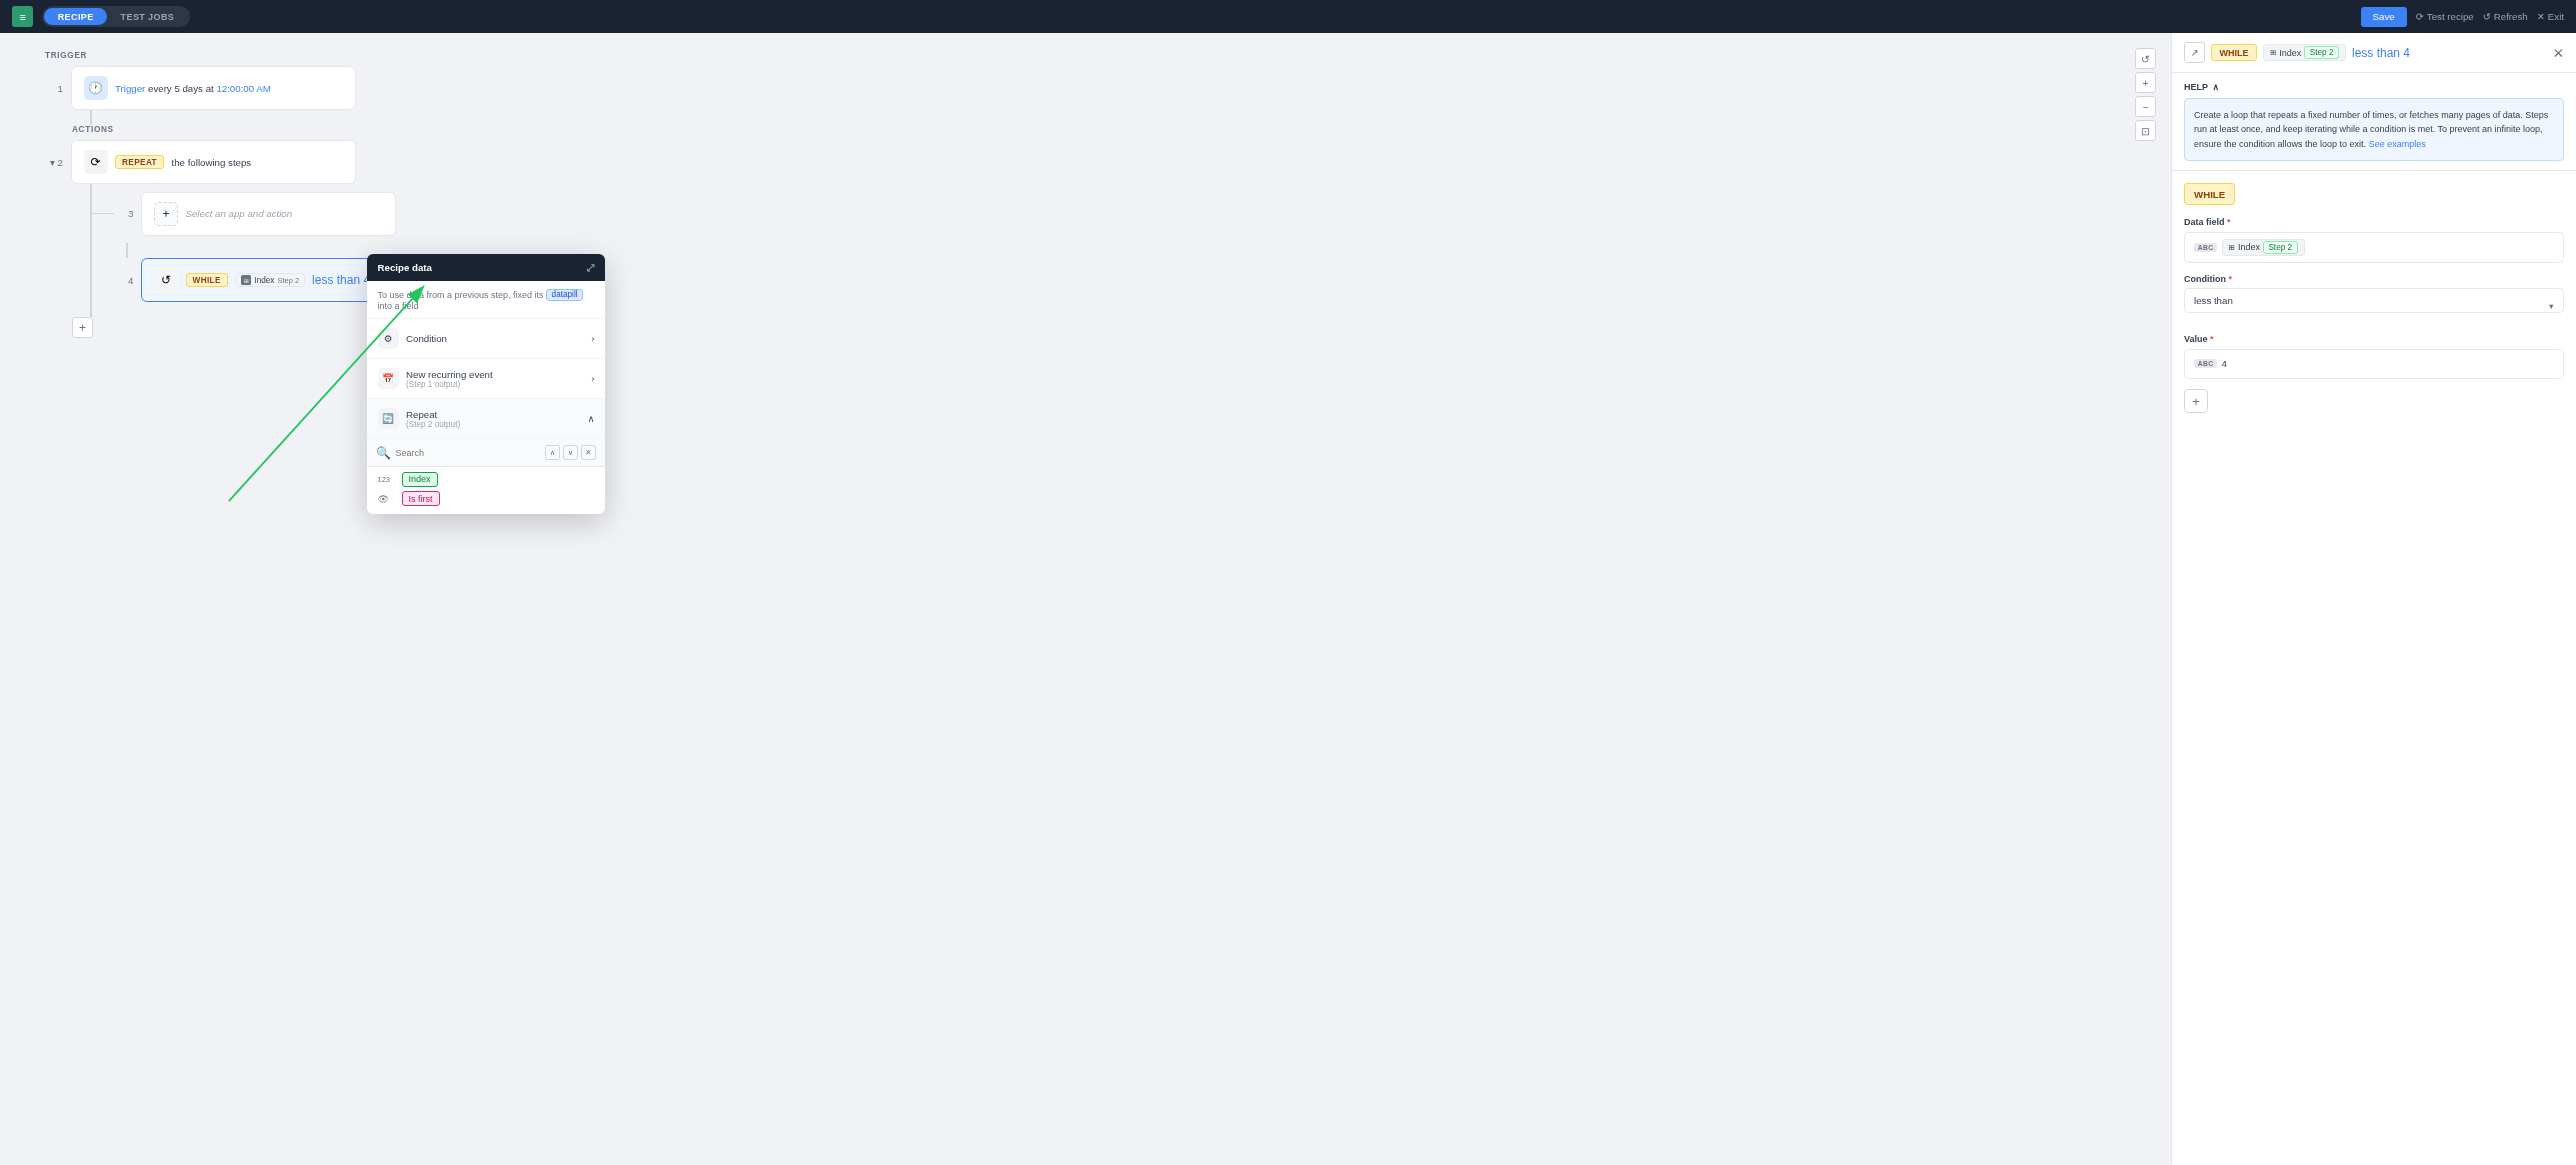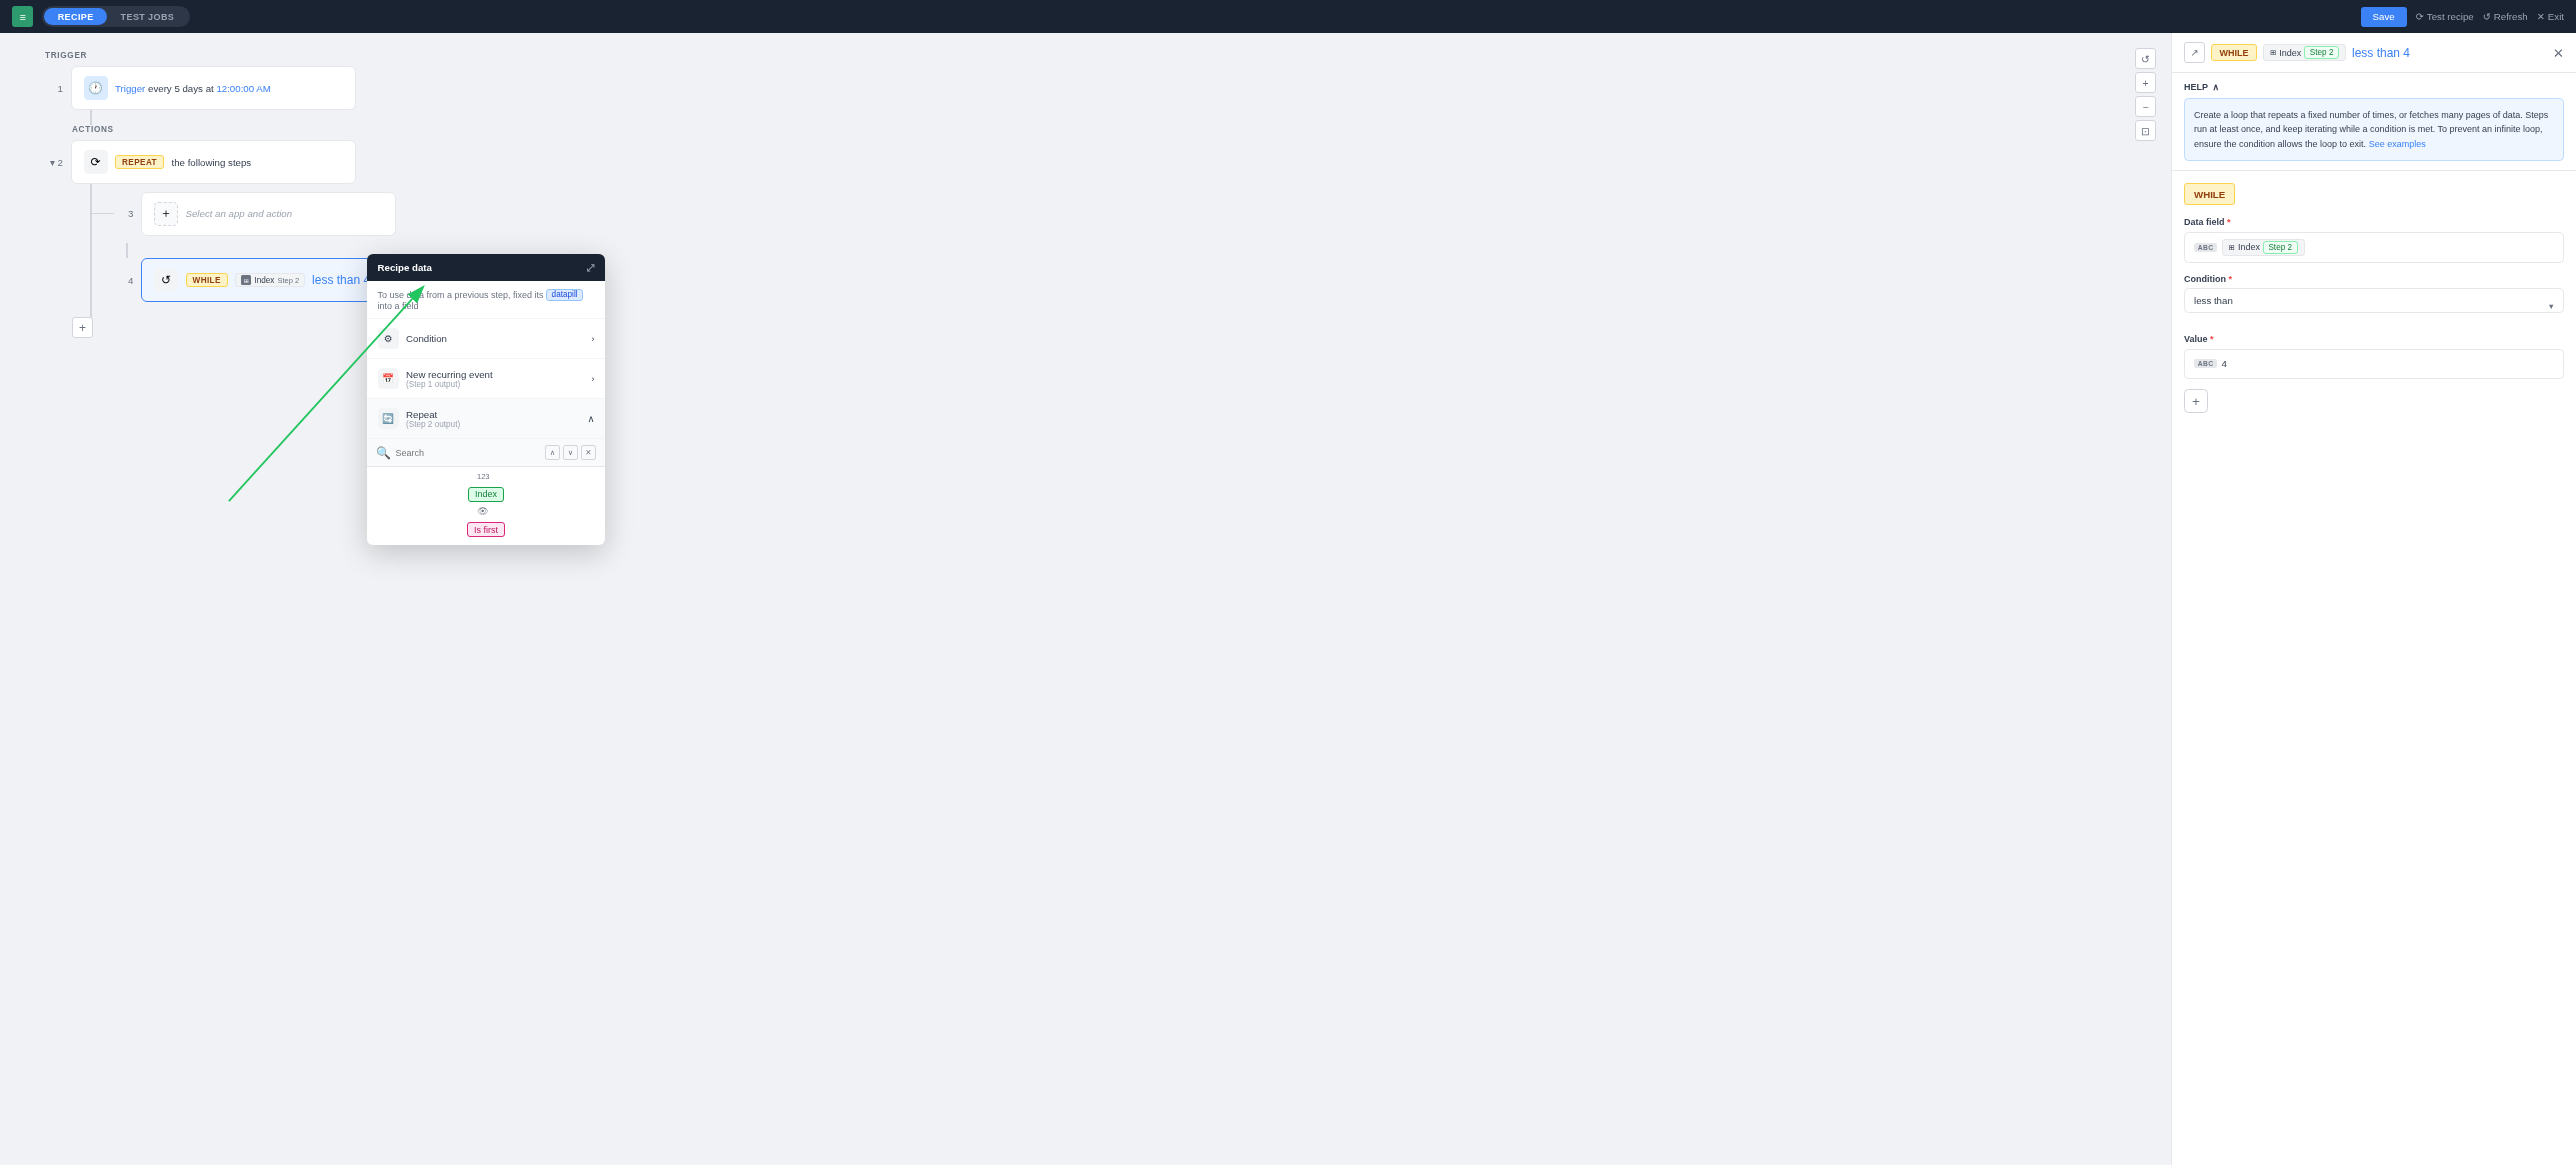--- a/index.html
+++ b/index.html
@@ -309,21 +309,20 @@
       cursor: pointer;
       font-size: 7.5px;
       color: #6b7280;
       display: flex; align-items: center; justify-content: center;
     }
     .pill-item {
       margin: 4.5px 10.5px;
       display: flex;
       align-items: center;
       gap: 6px;
-      flex-direction: column;
     }
     .num-icon {
       font-size: 7.5px;
       color: #6b7280;
       width: 18px;
     }
     .index-pill {
       background: #dcfce7;
       border: 1.1px solid #16a34a;
       border-radius: 3px;

